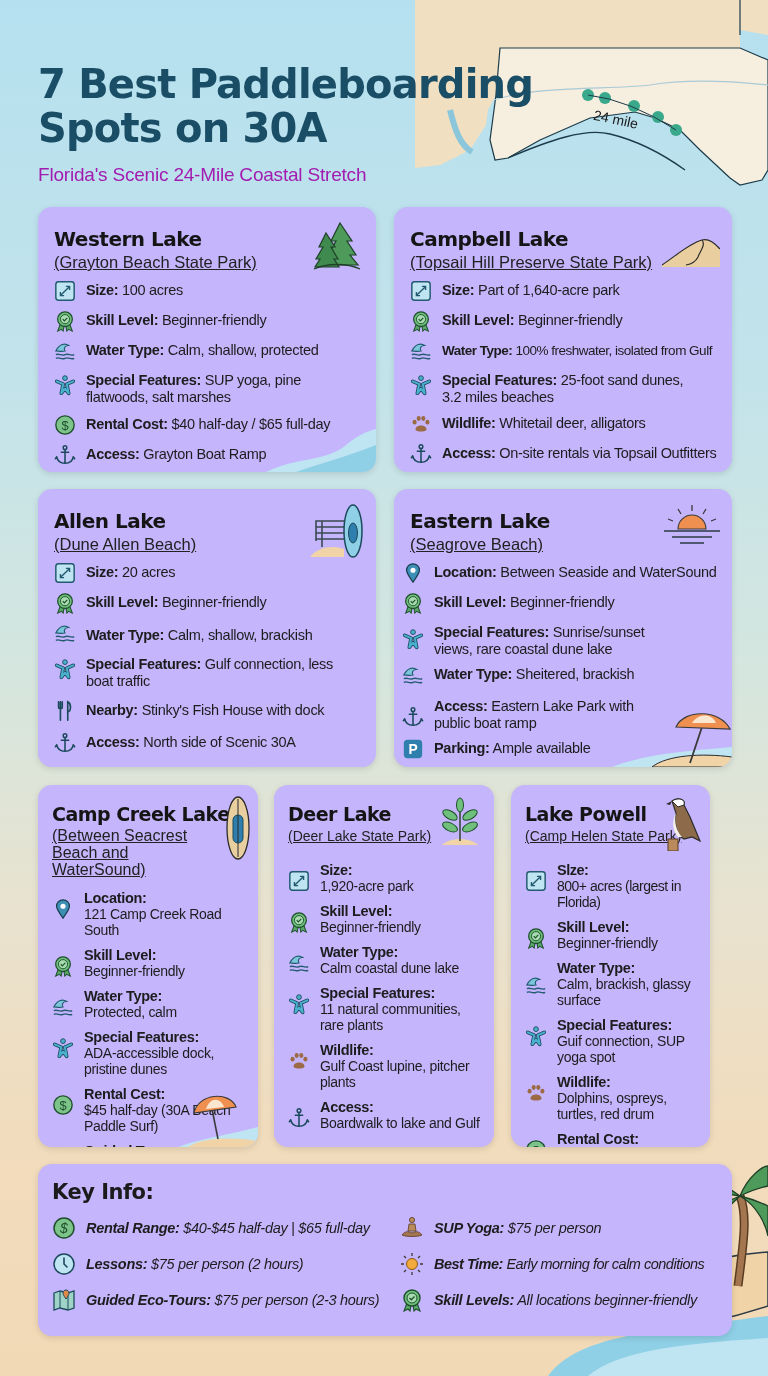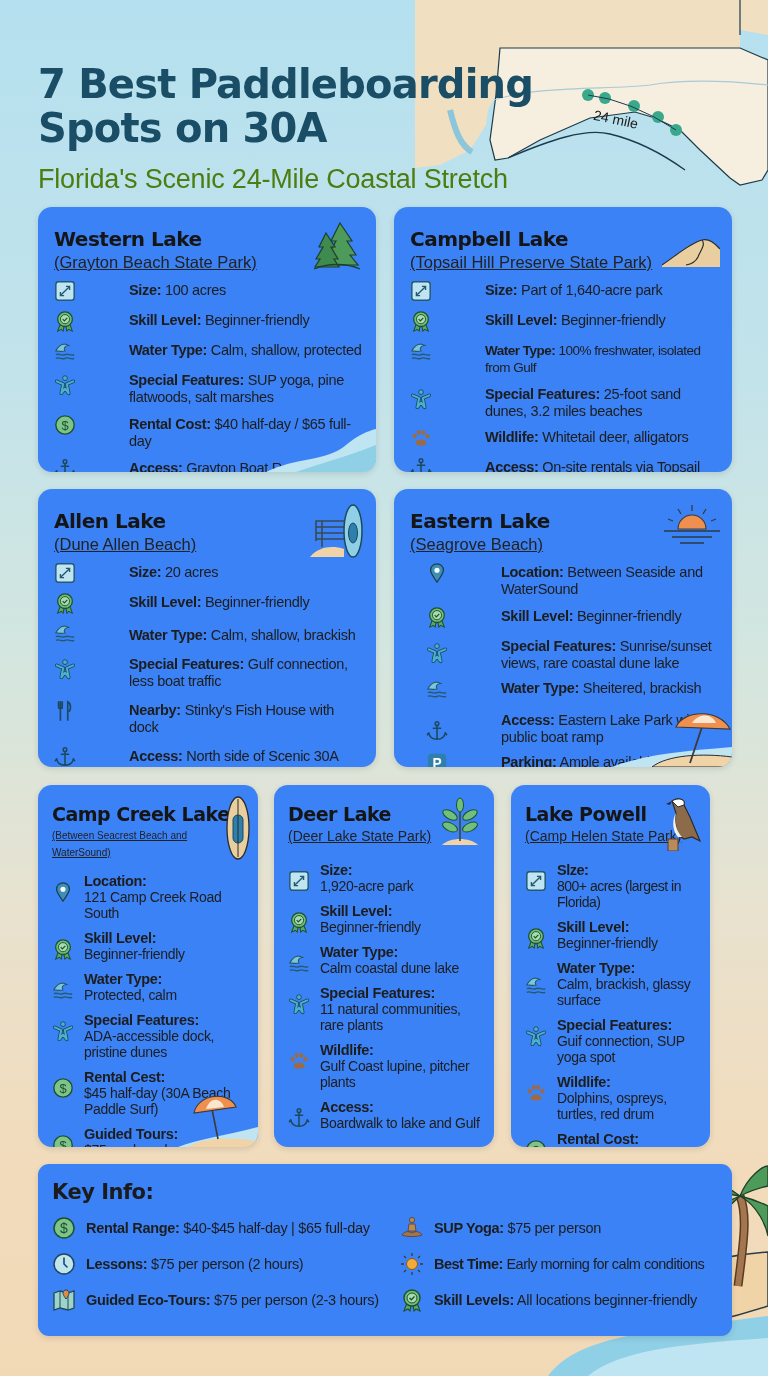--- a/index.html
+++ b/index.html
@@ -10,51 +10,51 @@
     background: linear-gradient(180deg, #b5e0ef 0%, #c3e3ea 28%, #d4e6df 48%, #e8e2cf 66%, #f1dcbd 82%, #f2d9b6 100%);
     position: relative;
   }
   .map-art { position: absolute; left: 410px; top: 0; width: 358px; height: 200px; }
   .header { position: absolute; left: 38px; top: 62px; }
   .title {
     font-family: "DejaVu Sans", sans-serif;
     font-weight: bold; font-size: 40px; line-height: 44px;
     color: #1a4d66; letter-spacing: -0.8px;
   }
-  .subtitle { margin-top: 14px; font-size: 27px; color: #4d7c0f; letter-spacing: -0.2px; }
+  .subtitle { margin-top: 14px; font-size: 19px; color: #a21caf; letter-spacing: -0.2px; }
 
   .card {
-    position: absolute; background: #3b82f6; border-radius: 14px;
+    position: absolute; background: #c4b5fd; border-radius: 14px;
     box-shadow: 0 2px 6px rgba(0,0,0,0.12); overflow: hidden;
   }
   .card-name { font-family: "DejaVu Sans", sans-serif; font-weight: bold; font-size: 20px; color: #151515; letter-spacing: -0.5px; }
   .card-loc { font-size: 16.5px; color: #222; margin-top: 2px; line-height: 19px; text-decoration: underline; }
   .card-art { position: absolute; }
   .rows { margin-top: 10px; }
   .row { display: flex; align-items: flex-start; }
   .ico { width: 22px; height: 22px; flex: 0 0 22px; margin-right: 10px; display: flex; align-items: center; justify-content: center; }
   .ico svg { width: 22px; height: 22px; }
   .txt { font-size: 14.5px; line-height: 17px; color: #1d1d1d; letter-spacing: -0.3px; }
   .txt b { font-weight: bold; }
 
   .big .header-block { padding: 20px 0 0 16px; }
-  .big .row { margin-bottom: 10px; min-height: 19px; gap: 43px; }
+  .big .row { margin-bottom: 10px; min-height: 19px; }
   .big .row .ico { margin-top: -2px; }
 
   .small .header-block { padding: 18px 0 0 14px; }
   .small .row { margin-bottom: 9px; }
   .small .row .ico { margin-top: 8px; }
   .small .txt { font-size: 14px; line-height: 16px; }
   .small .txt .lbl { display: block; font-weight: bold; font-size: 14.5px; }
 
   .wave-deco { position: absolute; right: 0; bottom: 0; }
 
-  .keyinfo { left: 38px; top: 1164px; width: 694px; height: 172px; overflow: visible; border-radius: 11px; }
+  .keyinfo { left: 38px; top: 1164px; width: 694px; height: 172px; overflow: visible; }
   .key-title { font-family: "DejaVu Sans", sans-serif; font-weight: bold; font-size: 21px; position: absolute; left: 14px; top: 16px; letter-spacing: -0.5px; }
-  .key-col { position: absolute; top: 46px; }
+  .key-col { position: absolute; top: 46px; font-style: italic; }
   .key-col .row { height: 36px; align-items: center; }
   .key-col .ico { width: 24px; height: 24px; flex-basis: 24px; }
   .key-col .ico svg { width: 24px; height: 24px; }
   .key-col .txt { font-size: 14.5px; }
 
   .beach { position: absolute; right: 0; bottom: 0; width: 320px; height: 220px; pointer-events: none; }
 </style>
 </head>
 <body>
 
@@ -346,21 +346,21 @@
 <div class="card big" style="left:394px;top:489px;width:338px;height:278px;">
   <div class="header-block">
     <div class="card-name">Eastern Lake</div>
     <div class="card-loc">(Seagrove Beach)</div>
   </div>
   <svg class="card-art" style="right:10px;top:14px;width:60px;height:48px;" viewBox="0 0 60 48">
     <path d="M16,26 A14,14 0 0 1 44,26 Z" fill="#f09050" stroke="#3a3a3a" stroke-width="1.1"></path>
     <path d="M30,2 L30,8 M16,6 L19,11 M44,6 L41,11 M6,16 L11,18 M54,16 L49,18" stroke="#3a3a3a" stroke-width="1.3"></path>
     <path d="M2,28 L58,28 M10,34 L50,34 M18,40 L42,40" stroke="#2b3a44" stroke-width="1.5"></path>
   </svg>
-  <div class="rows" style="padding-left:32px;padding-right:6px;">
+  <div class="rows" style="padding-left:8px;padding-right:6px;">
     <div class="row">
         <span class="ico">
           <svg>
             <use href="#i-pin"></use>
           </svg>
         </span>
         <span class="txt"><b>Location:</b> <span>Between Seaside and WaterSound</span></span>
       </div>
     <div class="row">
         <span class="ico">
@@ -408,21 +408,21 @@
     <path d="M40,60 C55,48 90,46 120,50 L120,60 Z" fill="#f0d4a8" stroke="#2b2b2b" stroke-width="1"></path>
     <path d="M78,56 L92,14" stroke="#3a3a3a" stroke-width="1.8"></path>
     <path d="M64,20 C72,2 108,2 118,22 Z" fill="#f09050" stroke="#3a3a3a" stroke-width="1.2"></path>
     <path d="M80,16 C86,6 100,6 104,16 Z" fill="#fbe6cf"></path>
   </svg>
 </div>
 
 <div class="card small" style="left:38px;top:785px;width:220px;height:362px;">
   <div class="header-block">
     <div class="card-name" style="font-size:19px">Camp Creek Lake</div>
-    <div class="card-loc" style="font-size:10px;line-height:17px;width:170px">(Between Seacrest Beach and WaterSound)</div>
+    <div class="card-loc" style="font-size:16px;line-height:17px;width:170px">(Between Seacrest Beach and WaterSound)</div>
   </div>
   <svg class="card-art" style="right:6px;top:10px;width:28px;height:66px;" viewBox="0 0 28 66">
     <ellipse cx="14" cy="33" rx="11" ry="31" fill="#e9cf9f" stroke="#2b2b2b" stroke-width="1.3"></ellipse>
     <rect x="9" y="20" width="10" height="28" rx="5" fill="#2f7fae" stroke="#1c4a5c" stroke-width="1"></rect>
     <path d="M14,4 L14,62" stroke="#2b2b2b" stroke-width="1"></path>
   </svg>
   <div class="rows" style="padding-left:14px;padding-right:4px;margin-top:12px;">
     <div class="row">
         <span class="ico">
           <svg>

